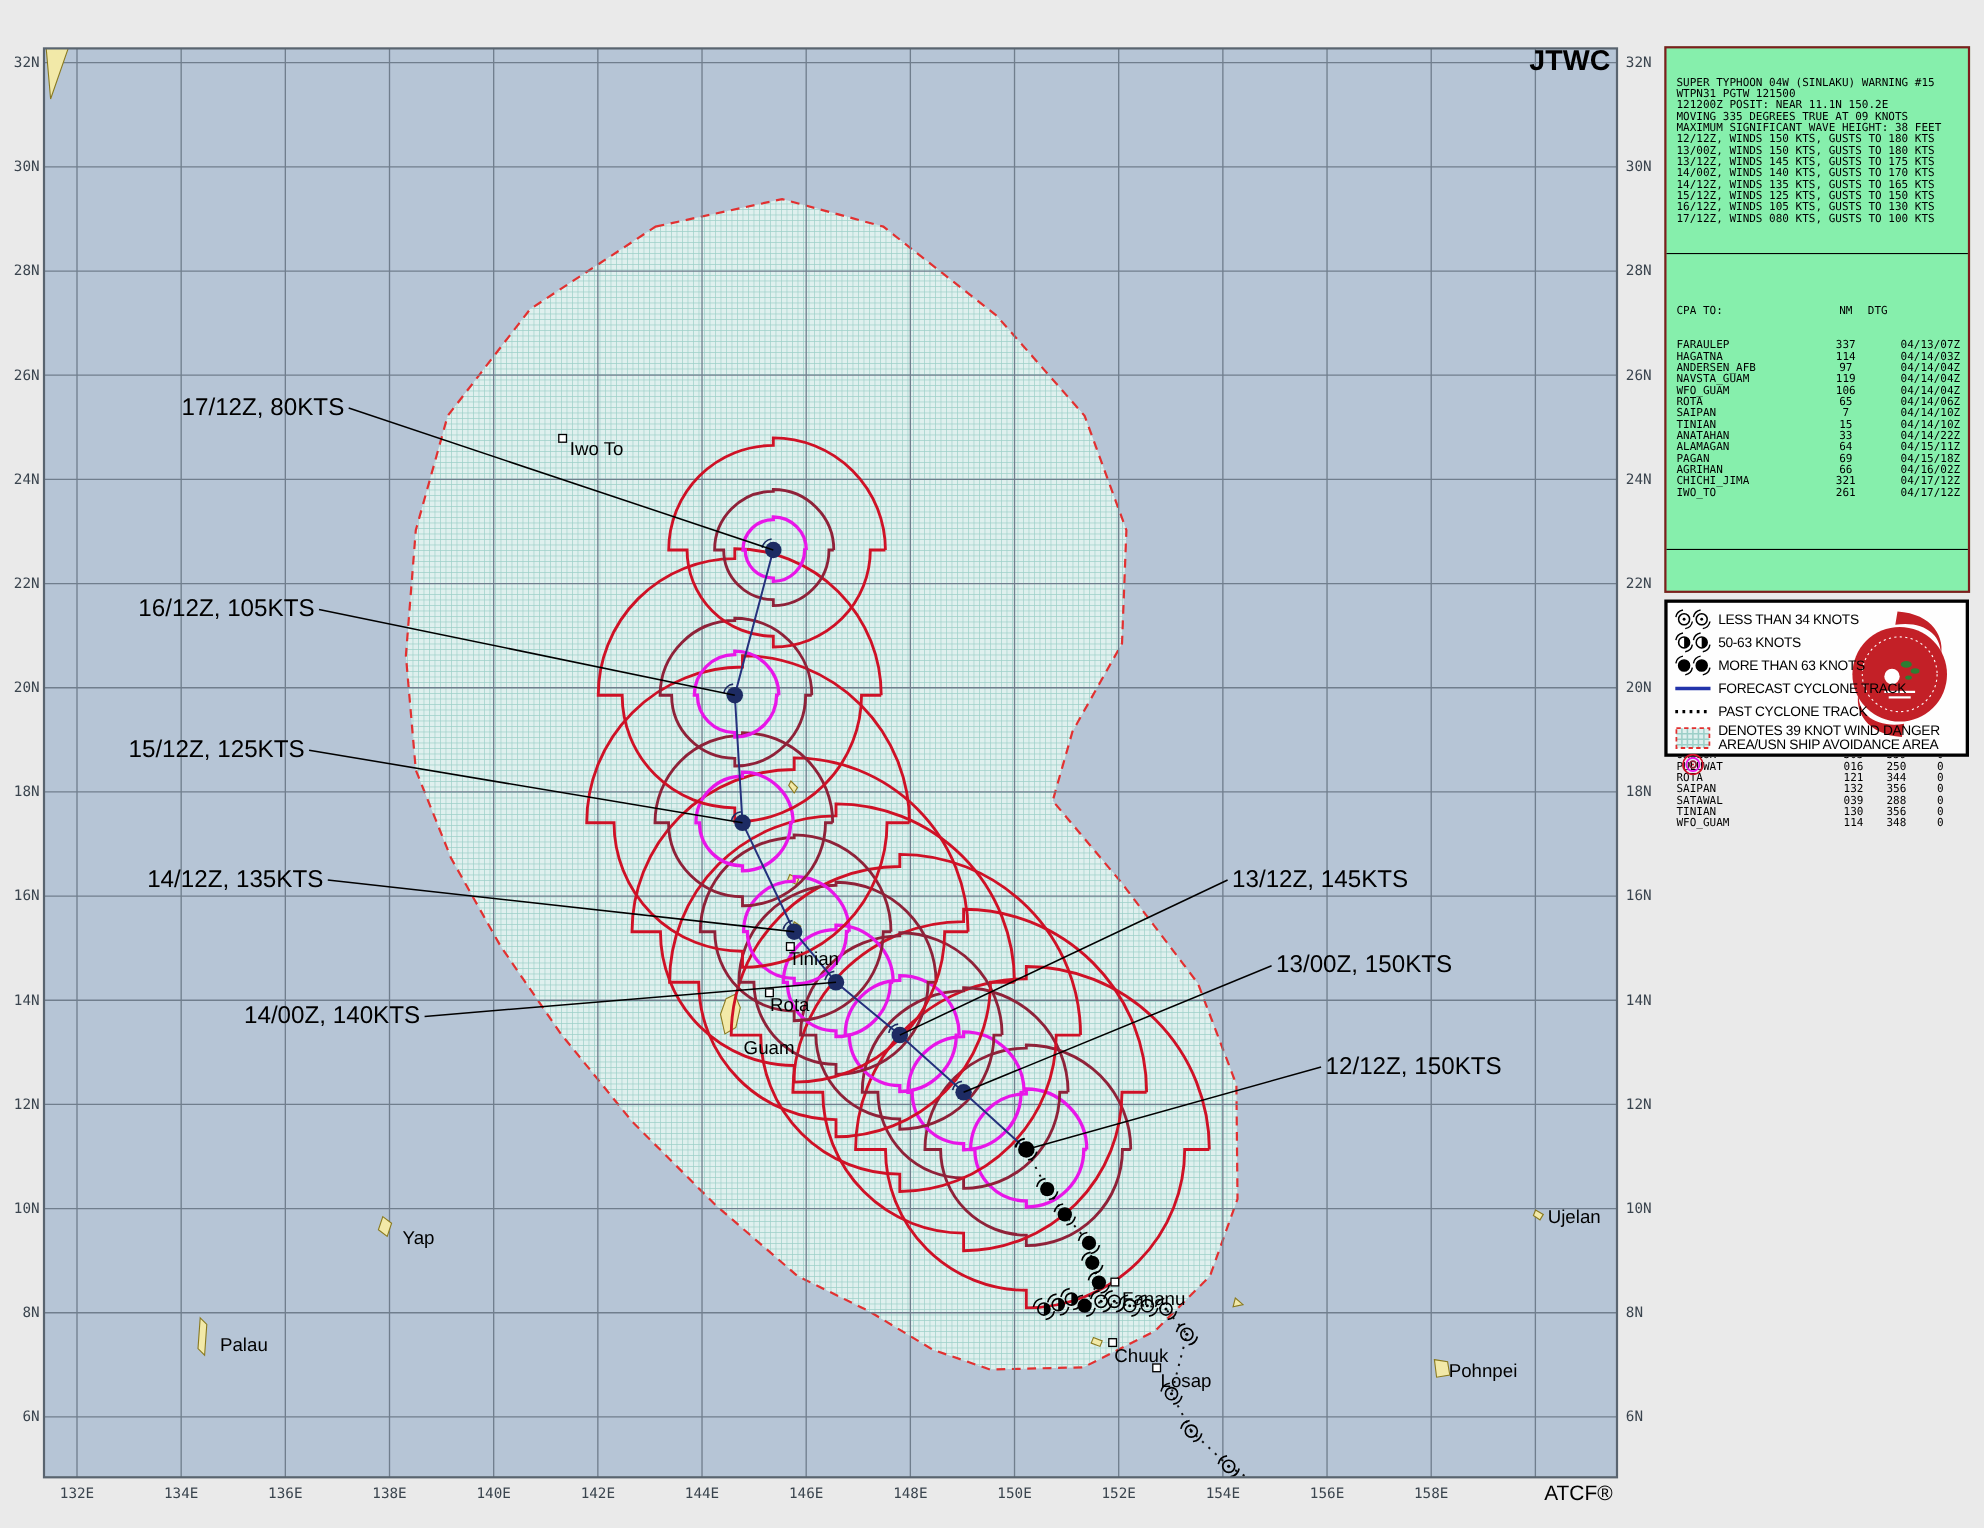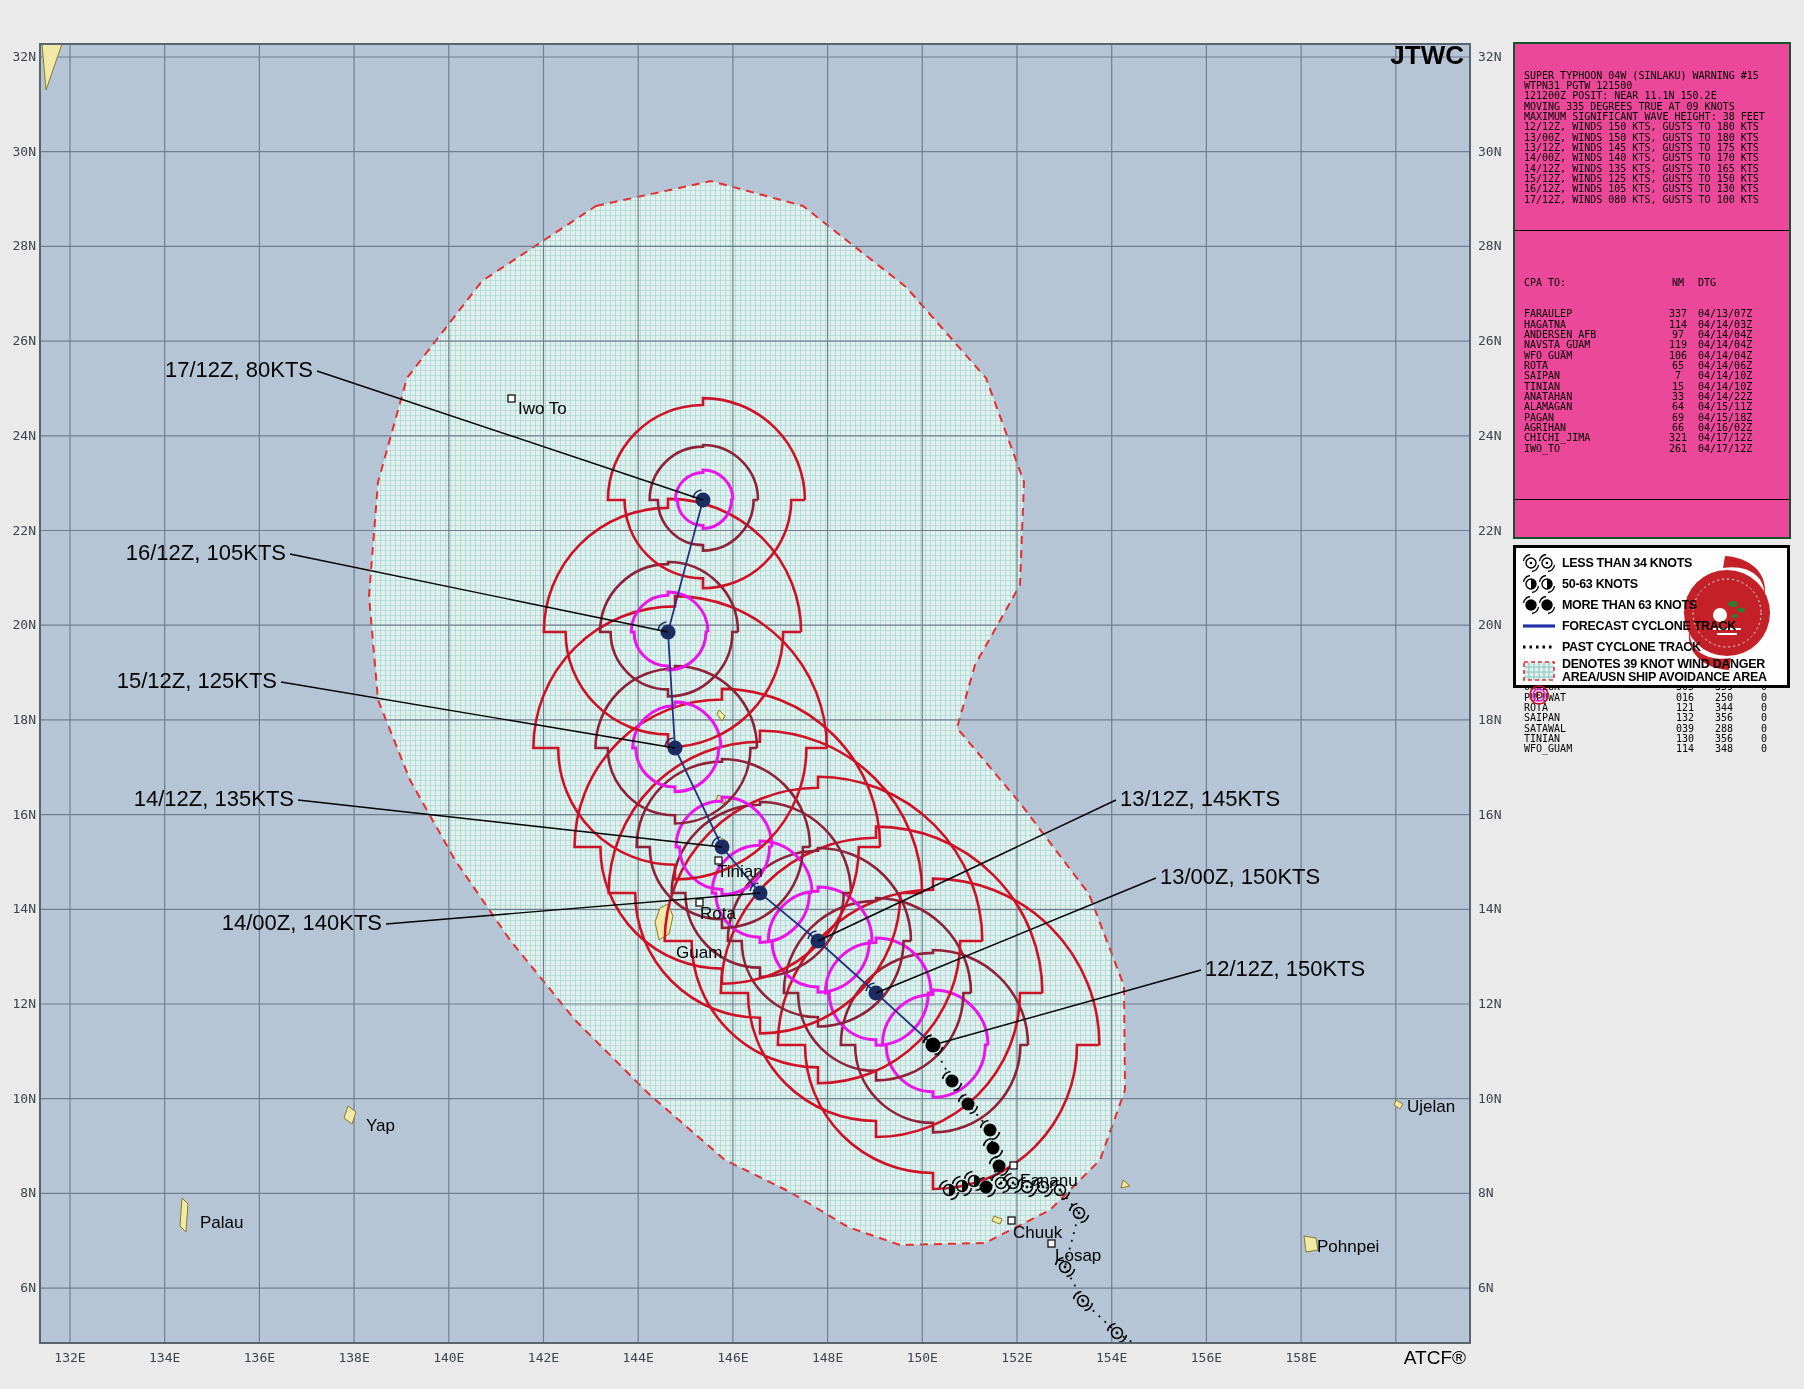--- a/index.html
+++ b/index.html
@@ -1,33 +1,33 @@
 <!DOCTYPE html>
 <html><head>
 <meta charset="utf-8">
 <style>
   html,body{margin:0;padding:0}
   body{width:1804px;height:1389px;position:relative;background:#eaeaea;
        font-family:"Liberation Sans",sans-serif;overflow:hidden;color:#000}
   #mapsvg{position:absolute;left:0;top:0;z-index:0}
-  .panel{position:absolute;z-index:2;background:#ec4899;border:2px solid #14532d;box-sizing:border-box;
+  .panel{position:absolute;z-index:2;background:#86efac;border:2px solid #7f1d1d;box-sizing:border-box;
          font-family:"DejaVu Sans Mono",monospace;font-size:10px;line-height:10.35px;color:#000;white-space:pre}
   #warn-panel{left:1513px;top:42px;width:278px;height:497px}
   .sec{padding:6px 7px 4px 9px}
   .sep{border-top:1.5px solid #000}
   .cpa-row,.cpa-head{display:grid;grid-template-columns:1fr 40px 84px}
   .cpa-row span:nth-child(2),.cpa-head span:nth-child(2){text-align:center}
-  .cpa-row span:nth-child(3){text-align:left}
+  .cpa-row span:nth-child(3){text-align:right}
   .cpa-head span:nth-child(3){}
   .bd-row,.bd-head{display:grid;grid-template-columns:1fr 34px 44px 36px}
   .bd-row span:nth-child(n+2),.bd-head span:nth-child(n+2){text-align:center}
   #legend-panel{left:1513px;top:545px;width:277px;height:143px;border:3px solid #000;
                 background:#fefefe;padding:4px 5px;position:absolute;z-index:2;box-sizing:border-box}
   .lg-row{display:flex;align-items:center;gap:5px;margin:1px 0;position:relative;z-index:2}
-  .lg-label{font-weight:bold;font-size:12.5px;line-height:12.8px;letter-spacing:-0.3px;white-space:pre-line}
+  .lg-label{font-weight:normal;font-size:12.5px;line-height:12.8px;letter-spacing:-0.3px;white-space:pre-line}
   .lg-icon{flex:0 0 36px;width:36px;display:flex;justify-content:center;align-items:center}
   #seal{position:absolute;right:4px;top:6px;z-index:1}
 </style>
 </head>
 <body>
 
 <div class="panel" id="warn-panel">
   <div class="sec" id="warn-lines"><div>SUPER TYPHOON 04W (SINLAKU) WARNING #15</div><div>WTPN31 PGTW 121500</div><div>121200Z POSIT: NEAR 11.1N 150.2E</div><div>MOVING 335 DEGREES TRUE AT 09 KNOTS</div><div>MAXIMUM SIGNIFICANT WAVE HEIGHT: 38 FEET</div><div>12/12Z, WINDS 150 KTS, GUSTS TO 180 KTS</div><div>13/00Z, WINDS 150 KTS, GUSTS TO 180 KTS</div><div>13/12Z, WINDS 145 KTS, GUSTS TO 175 KTS</div><div>14/00Z, WINDS 140 KTS, GUSTS TO 170 KTS</div><div>14/12Z, WINDS 135 KTS, GUSTS TO 165 KTS</div><div>15/12Z, WINDS 125 KTS, GUSTS TO 150 KTS</div><div>16/12Z, WINDS 105 KTS, GUSTS TO 130 KTS</div><div>17/12Z, WINDS 080 KTS, GUSTS TO 100 KTS</div></div>
   <div class="sep"></div>
   <div class="sec">

